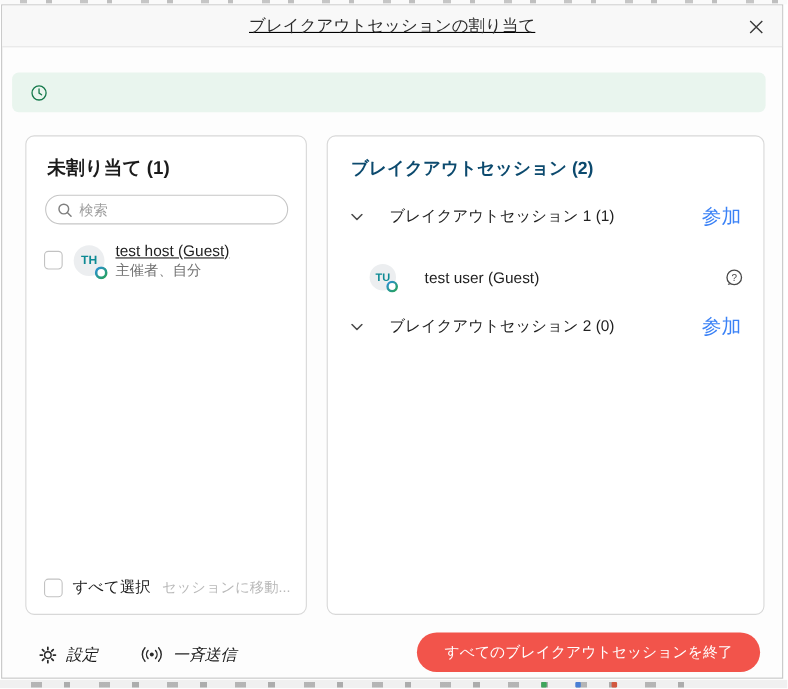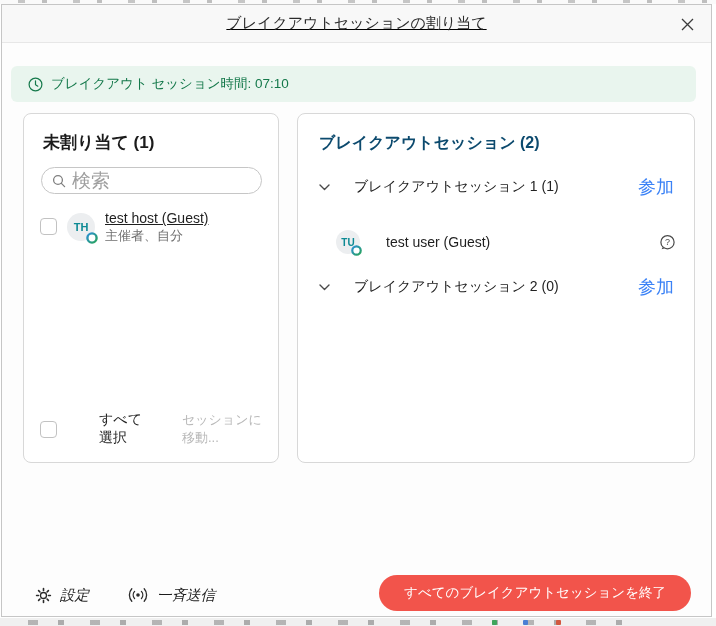--- a/index.html
+++ b/index.html
@@ -25,45 +25,45 @@
     display:flex; align-items:center; justify-content:center;text-decoration:underline; }
   .title-bar .title { font-size:15px; color:#2b2b2b; }
   .close-btn { position:absolute; right:14px; top:9px; width:20px; height:20px; display:flex;
     align-items:center; justify-content:center; cursor:pointer; }
 
   
   .banner { position:absolute; left:9px; top:61px; width:685px; height:36px; background:#e9f5ee;
     border-radius:6px; display:flex; align-items:center; padding-left:17px; gap:8px; }
   .banner .banner-text { font-size:13.5px; color:#15794b; }
 
-  .panel { position:absolute; top:108px; height:350px; background:#ffffff;
+  .panel { position:absolute; top:118px; height:436px; background:#ffffff;
     border:1px solid #d8d8d8; border-radius:8px; }
   .panel.left { left:21px; width:256px; }
   .panel.right { left:295px; width:398px; }
 
   
   .panel.left h2 { font-size:17px; font-weight:bold; color:#1b1b1b; padding:17px 18px 0 19px; }
   .search-box { margin:13px 16px 0 17px; height:27px; border:1px solid #c6c6c6; border-radius:14px;
     display:flex; align-items:center; padding:0 10px; gap:6px; background:#fff; }
-  .search-box input { border:none; outline:none; flex:1; font-size:19px; color:#333; background:transparent;
+  .search-box input { border:none; outline:none; flex:1; font-size:13px; color:#333; background:transparent;
     font-family:inherit; }
   .search-box input::placeholder { color:#9e9e9e; }
 
   .user-row { display:flex; align-items:center; margin:15px 14px 0 16px; gap:10px; }
   .checkbox { width:17px; height:17px; border:1.5px solid #c2c2c2; border-radius:4px; background:#fff; flex:none; }
   .avatar { position:relative; border-radius:50%; background:#eceef0; display:flex; align-items:center;
     justify-content:center; font-weight:bold; color:#0d8a94; flex:none; }
   .avatar.lg { width:28px; height:28px; font-size:11px; }
   .avatar.sm { width:24px; height:24px; font-size:10px; }
   .avatar .badge { position:absolute; right:-3px; bottom:-3px; width:12px; height:12px; }
   .user-meta .name { font-size:14px; color:#1f1f1f; line-height:18px; }
   .user-meta .sub { font-size:13px; color:#6f6f6f; line-height:17px; }
 
   .left-footer { position:absolute; left:0; right:0; bottom:0; padding:13px 14px 15px 16px;
-    display:flex; align-items:center;gap:33px; }
+    display:flex; align-items:center; }
   .left-footer .lbl { font-size:14px; color:#1f1f1f; margin-left:9px; }
   .left-footer .move { margin-left:auto; font-size:13px; color:#b9b9b9; }
 
   
   .panel.right h2 { font-size:16px; font-weight:bold; color:#0c4a6e; padding:19px 20px 0 21px; }
   .session-row { display:flex; align-items:center; margin:21px 20px 0 21px; gap:24px; }
   .session-row .chev { flex:none; display:flex; }
   .session-row .s-label { font-size:14px; color:#222; }
   .session-row .join { margin-left:auto; font-size:18px; color:#3b82f6; cursor:pointer; }
   .participant-row { display:flex; align-items:center; margin:31px 18px 0 38px; gap:26px; }
@@ -98,21 +98,20 @@
       </span>
     </div>
 
     <div class="banner">
       <span style="display:flex;">
         <svg width="15" height="15" viewBox="0 0 15 15">
             <circle cx="7.5" cy="7.5" r="6.4" fill="none" stroke="#15794b" stroke-width="1.2"></circle>
             <path d="M7.5 3.8 V7.7 L9.8 9.2" fill="none" stroke="#15794b" stroke-width="1.2" stroke-linecap="round"></path>
           </svg>
       </span>
-      <span class="banner-text">ブレイクアウト セッション時間: 07:10</span>
     </div>
 
     <div class="panel left">
       <h2>未割り当て (1)</h2>
 
       <div class="search-box">
         <span style="display:flex;">
           <svg width="14" height="14" viewBox="0 0 14 14">
               <circle cx="6" cy="6" r="4.4" fill="none" stroke="#7f7f7f" stroke-width="1.3"></circle>
               <path d="M9.4 9.4 L12.6 12.6" stroke="#7f7f7f" stroke-width="1.3" stroke-linecap="round"></path>

